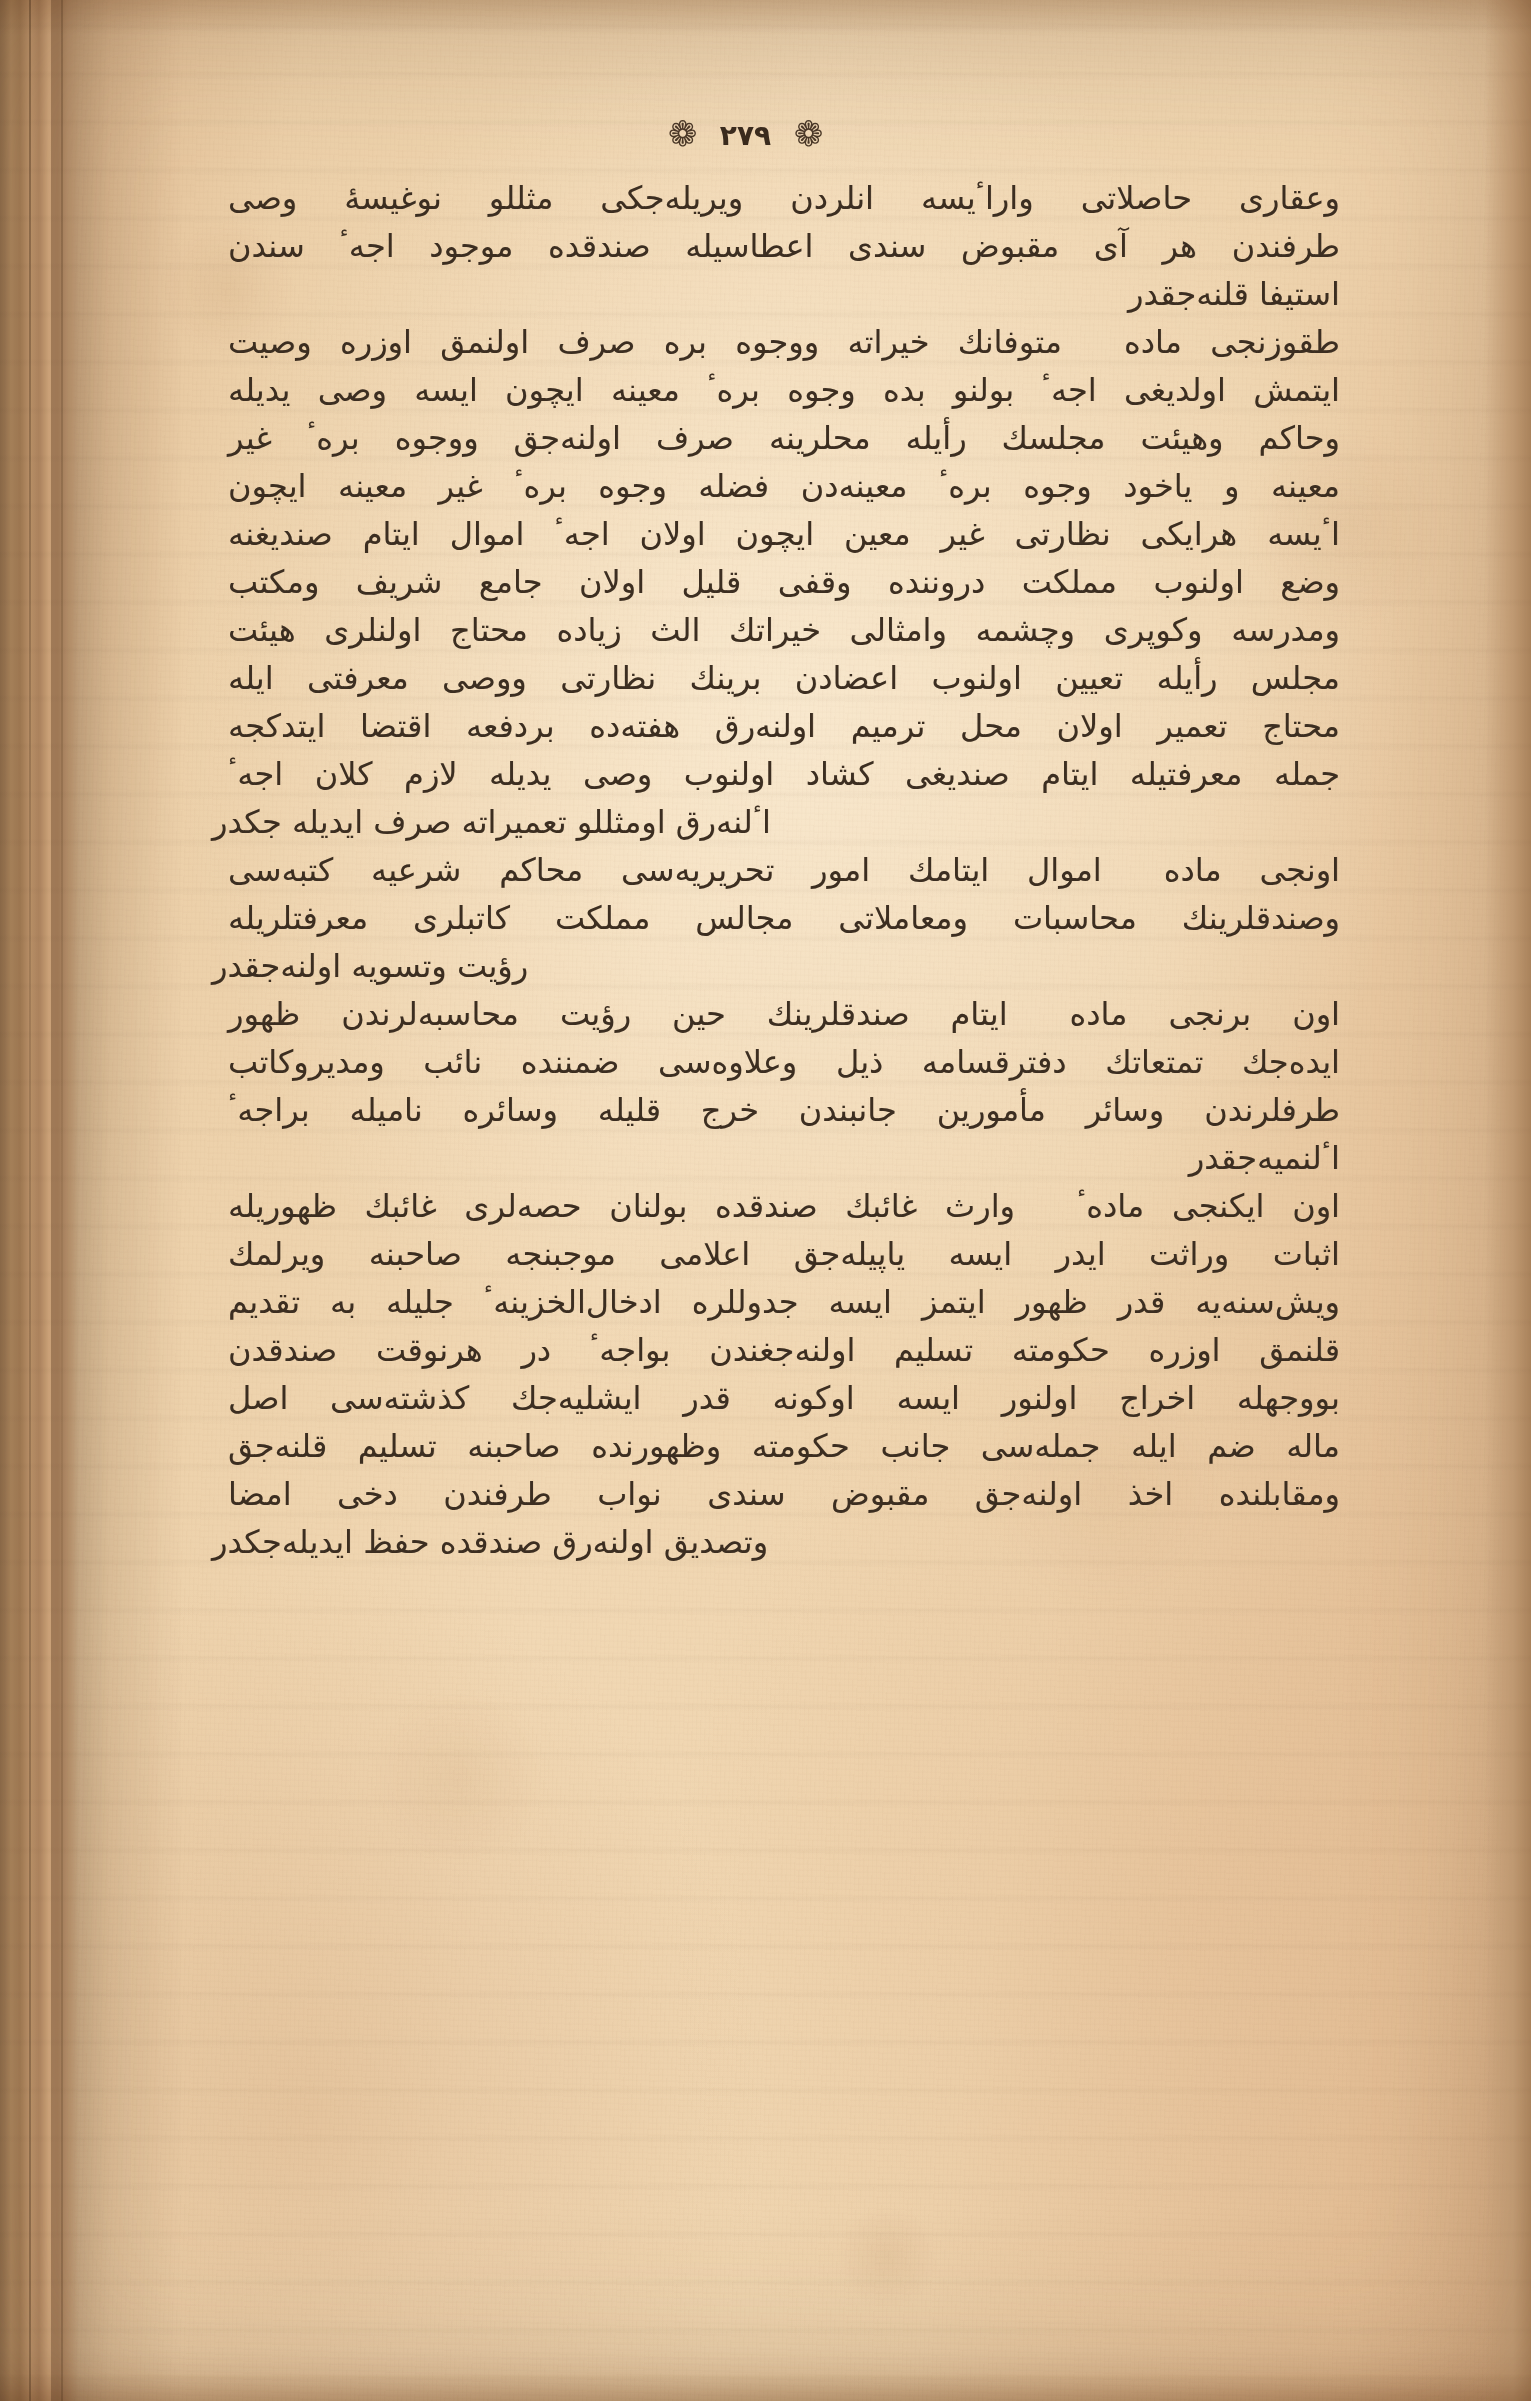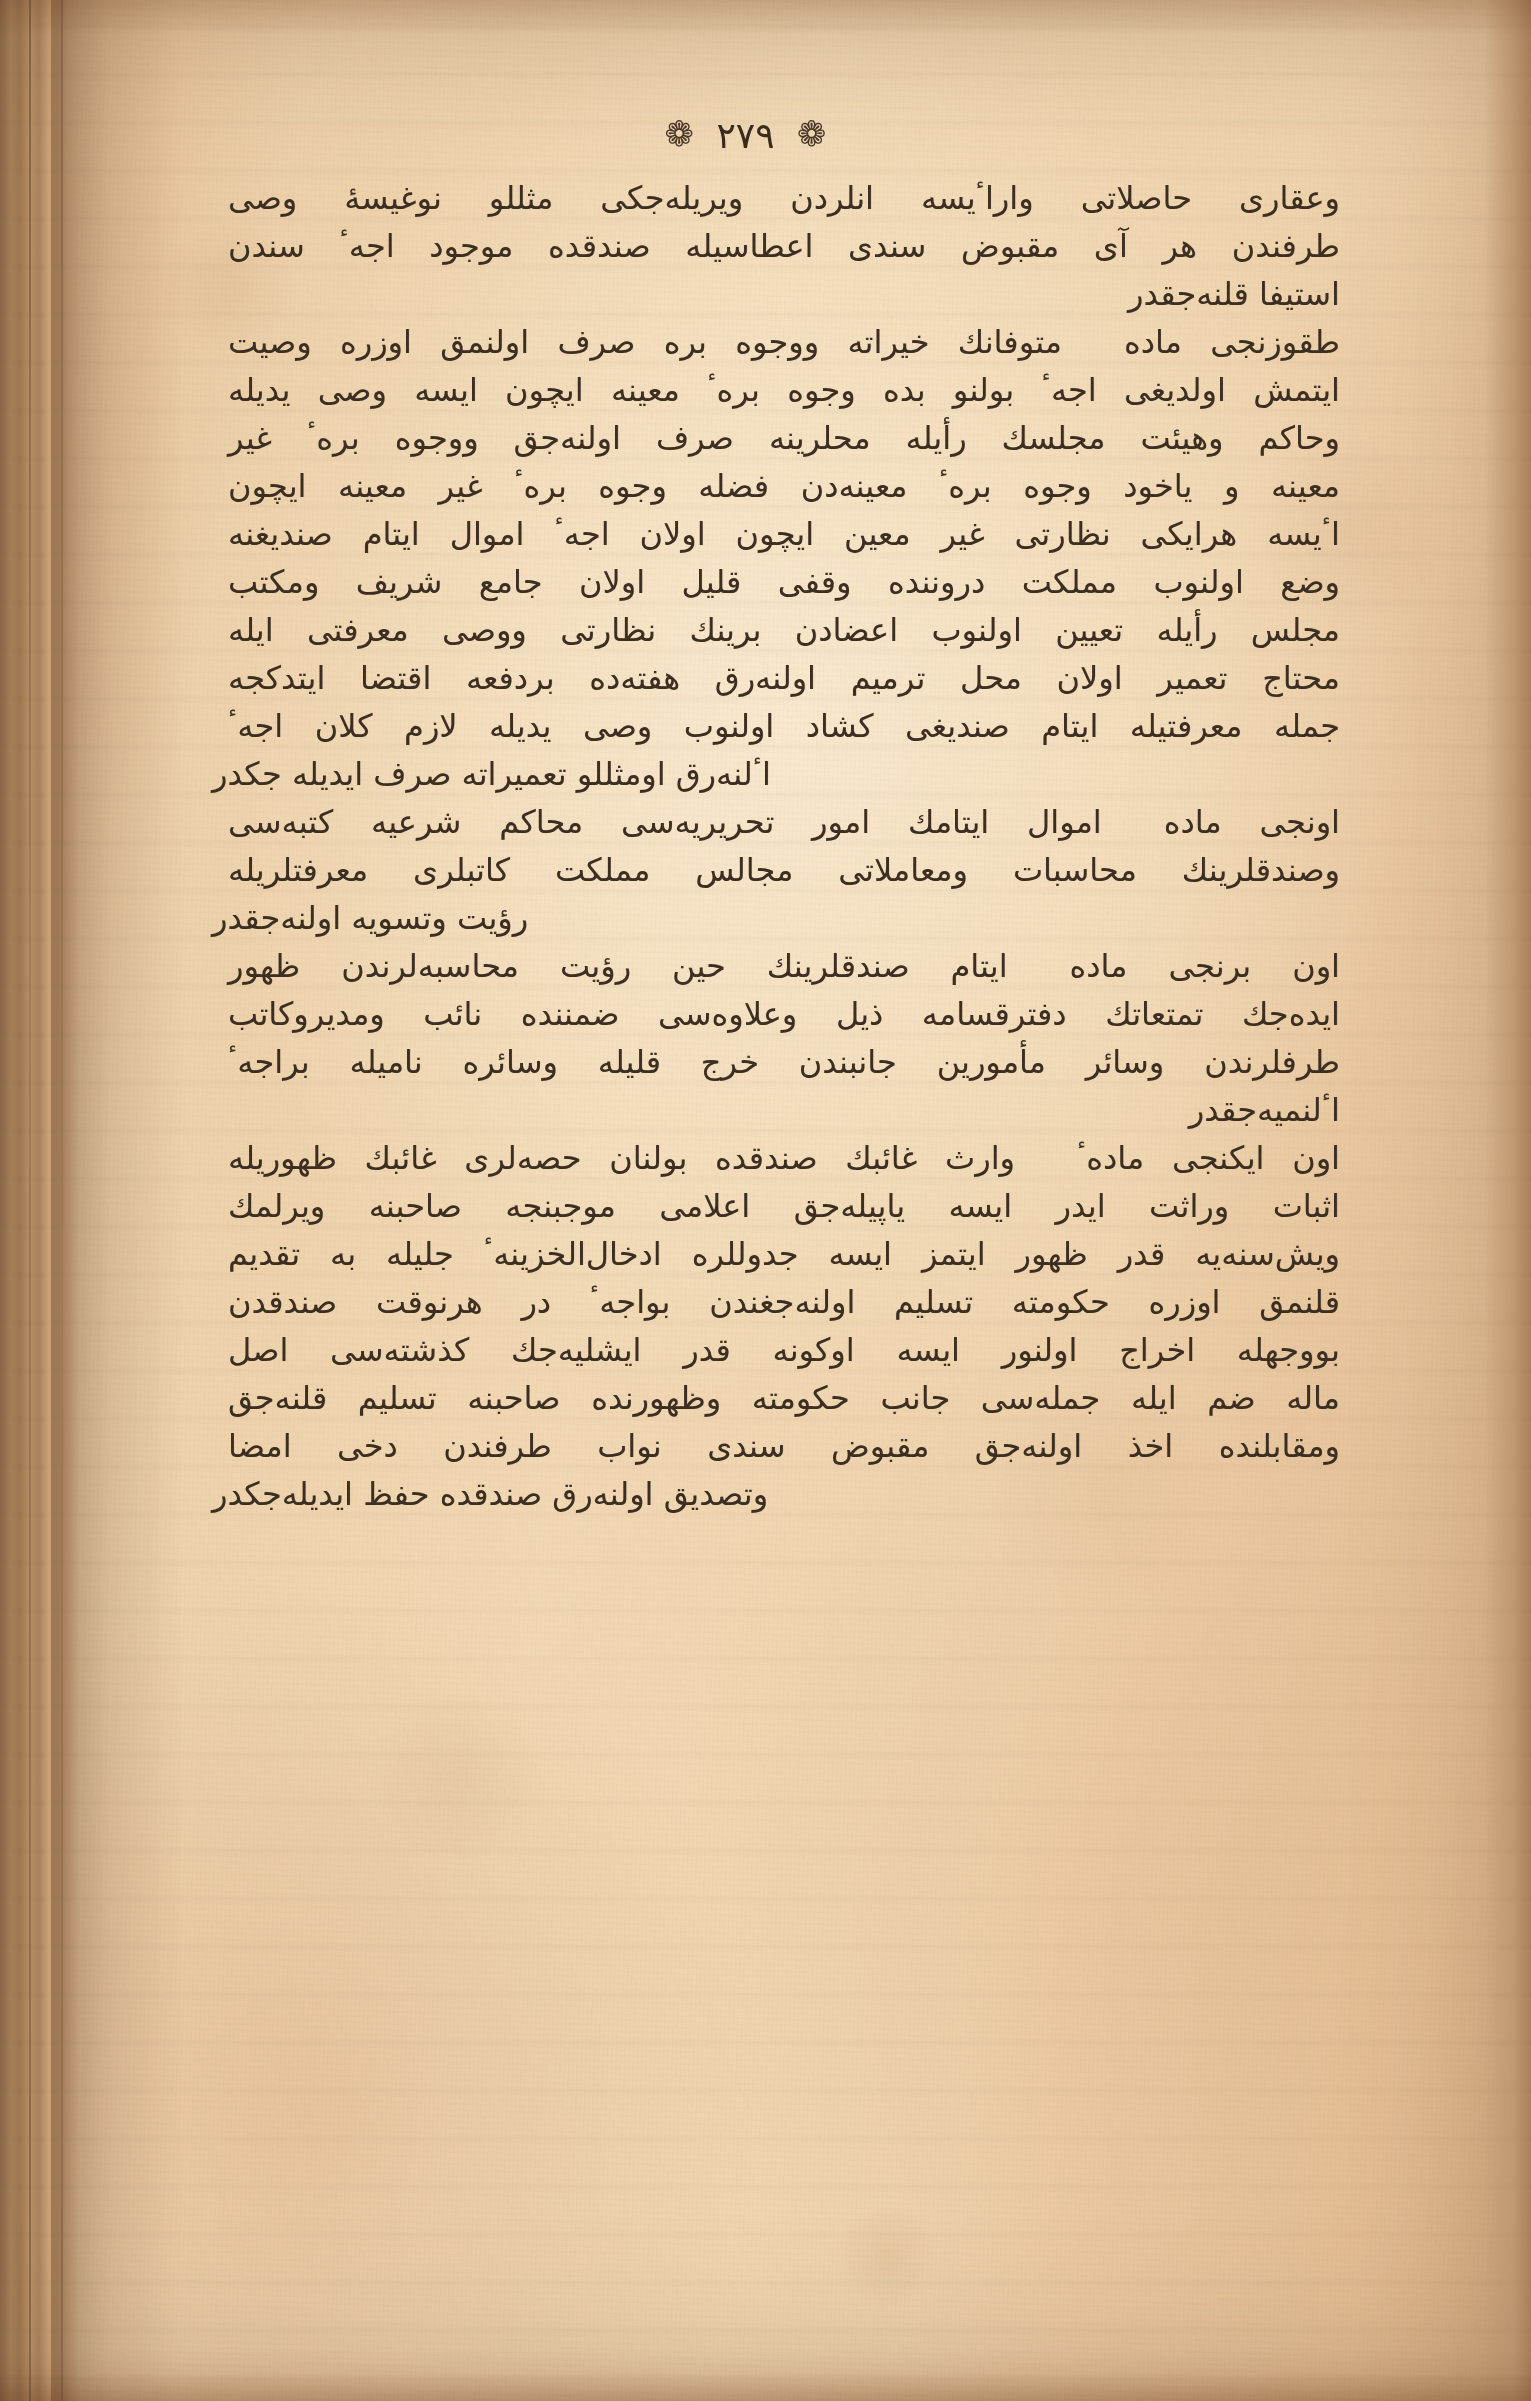--- a/index.html
+++ b/index.html
@@ -129,24 +129,25 @@
   }
   .head-ornament {
     font-size: 35px;
     line-height: 1;
     color: #4a3828;
     transform: translateY(-1.7px);
   }
   .head-ornament.left  { transform: translateY(-1.7px) scaleX(-1); }
   #page-number {
     font-family: "DejaVu Sans", sans-serif;
-    font-size: 36px;
+    font-size: 28px;
     line-height: 1;
     letter-spacing: 1.7px;
     color: #3a2b1e;
+    font-weight: bold;
   }
 
   
   .line {
     font-family: "DejaVu Sans", sans-serif;
     font-size: 32px;
     line-height: 1.0;
     height: 48px;
     color: #3c2e21;
     white-space: pre;
@@ -229,20 +230,21 @@
           <div class="line just">طرفندن هر آی مقبوض سندی اعطاسیله صندقده موجود اجهٴ سندن</div>
           <div class="line short">استیفا قلنه‌جقدر</div>
         </div>
         <div class="para">
           <div class="line just"><span class="art-label">طقوزنجی ماده</span><span class="art-gap"></span><span>متوفانك خیراته ووجوه بره صرف اولنمق اوزره وصیت</span></div>
           <div class="line just">ایتمش اولدیغی اجهٴ بولنو بده وجوه برهٴ معینه ایچون ایسه وصی یدیله</div>
           <div class="line just">وحاكم وهیئت مجلسك رأیله محلرینه صرف اولنه‌جق ووجوه برهٴ غیر</div>
           <div class="line just">معینه و یاخود وجوه برهٴ معینه‌دن فضله وجوه برهٴ غیر معینه ایچون</div>
           <div class="line just">اٴیسه هرایكی نظارتی غیر معین ایچون اولان اجهٴ اموال ایتام صندیغنه</div>
           <div class="line just">وضع اولنوب مملكت دروننده وقفی قلیل اولان جامع شریف ومكتب</div>
+          <div class="line just">ومدرسه وكوپری وچشمه وامثالی خیراتك الث زیاده محتاج اولنلری هیئت</div>
           <div class="line just">مجلس رأیله تعیین اولنوب اعضادن برینك نظارتی ووصی معرفتی ایله</div>
           <div class="line just">محتاج تعمیر اولان محل ترمیم اولنه‌رق هفته‌ده بردفعه اقتضا ایتدكجه</div>
           <div class="line just">جمله معرفتیله ایتام صندیغی كشاد اولنوب وصی یدیله لازم كلان اجهٴ</div>
           <div class="line center-end">اٴلنه‌رق اومثللو تعمیراته صرف ایدیله جكدر</div>
         </div>
         <div class="para">
           <div class="line just"><span class="art-label">اونجی ماده</span><span class="art-gap"></span><span>اموال ایتامك امور تحریریه‌سی محاكم شرعیه كتبه‌سی</span></div>
           <div class="line just">وصندقلرینك محاسبات ومعاملاتی مجالس مملكت كاتبلری معرفتلریله</div>
           <div class="line center-end">رؤیت وتسویه اولنه‌جقدر</div>
         </div>

